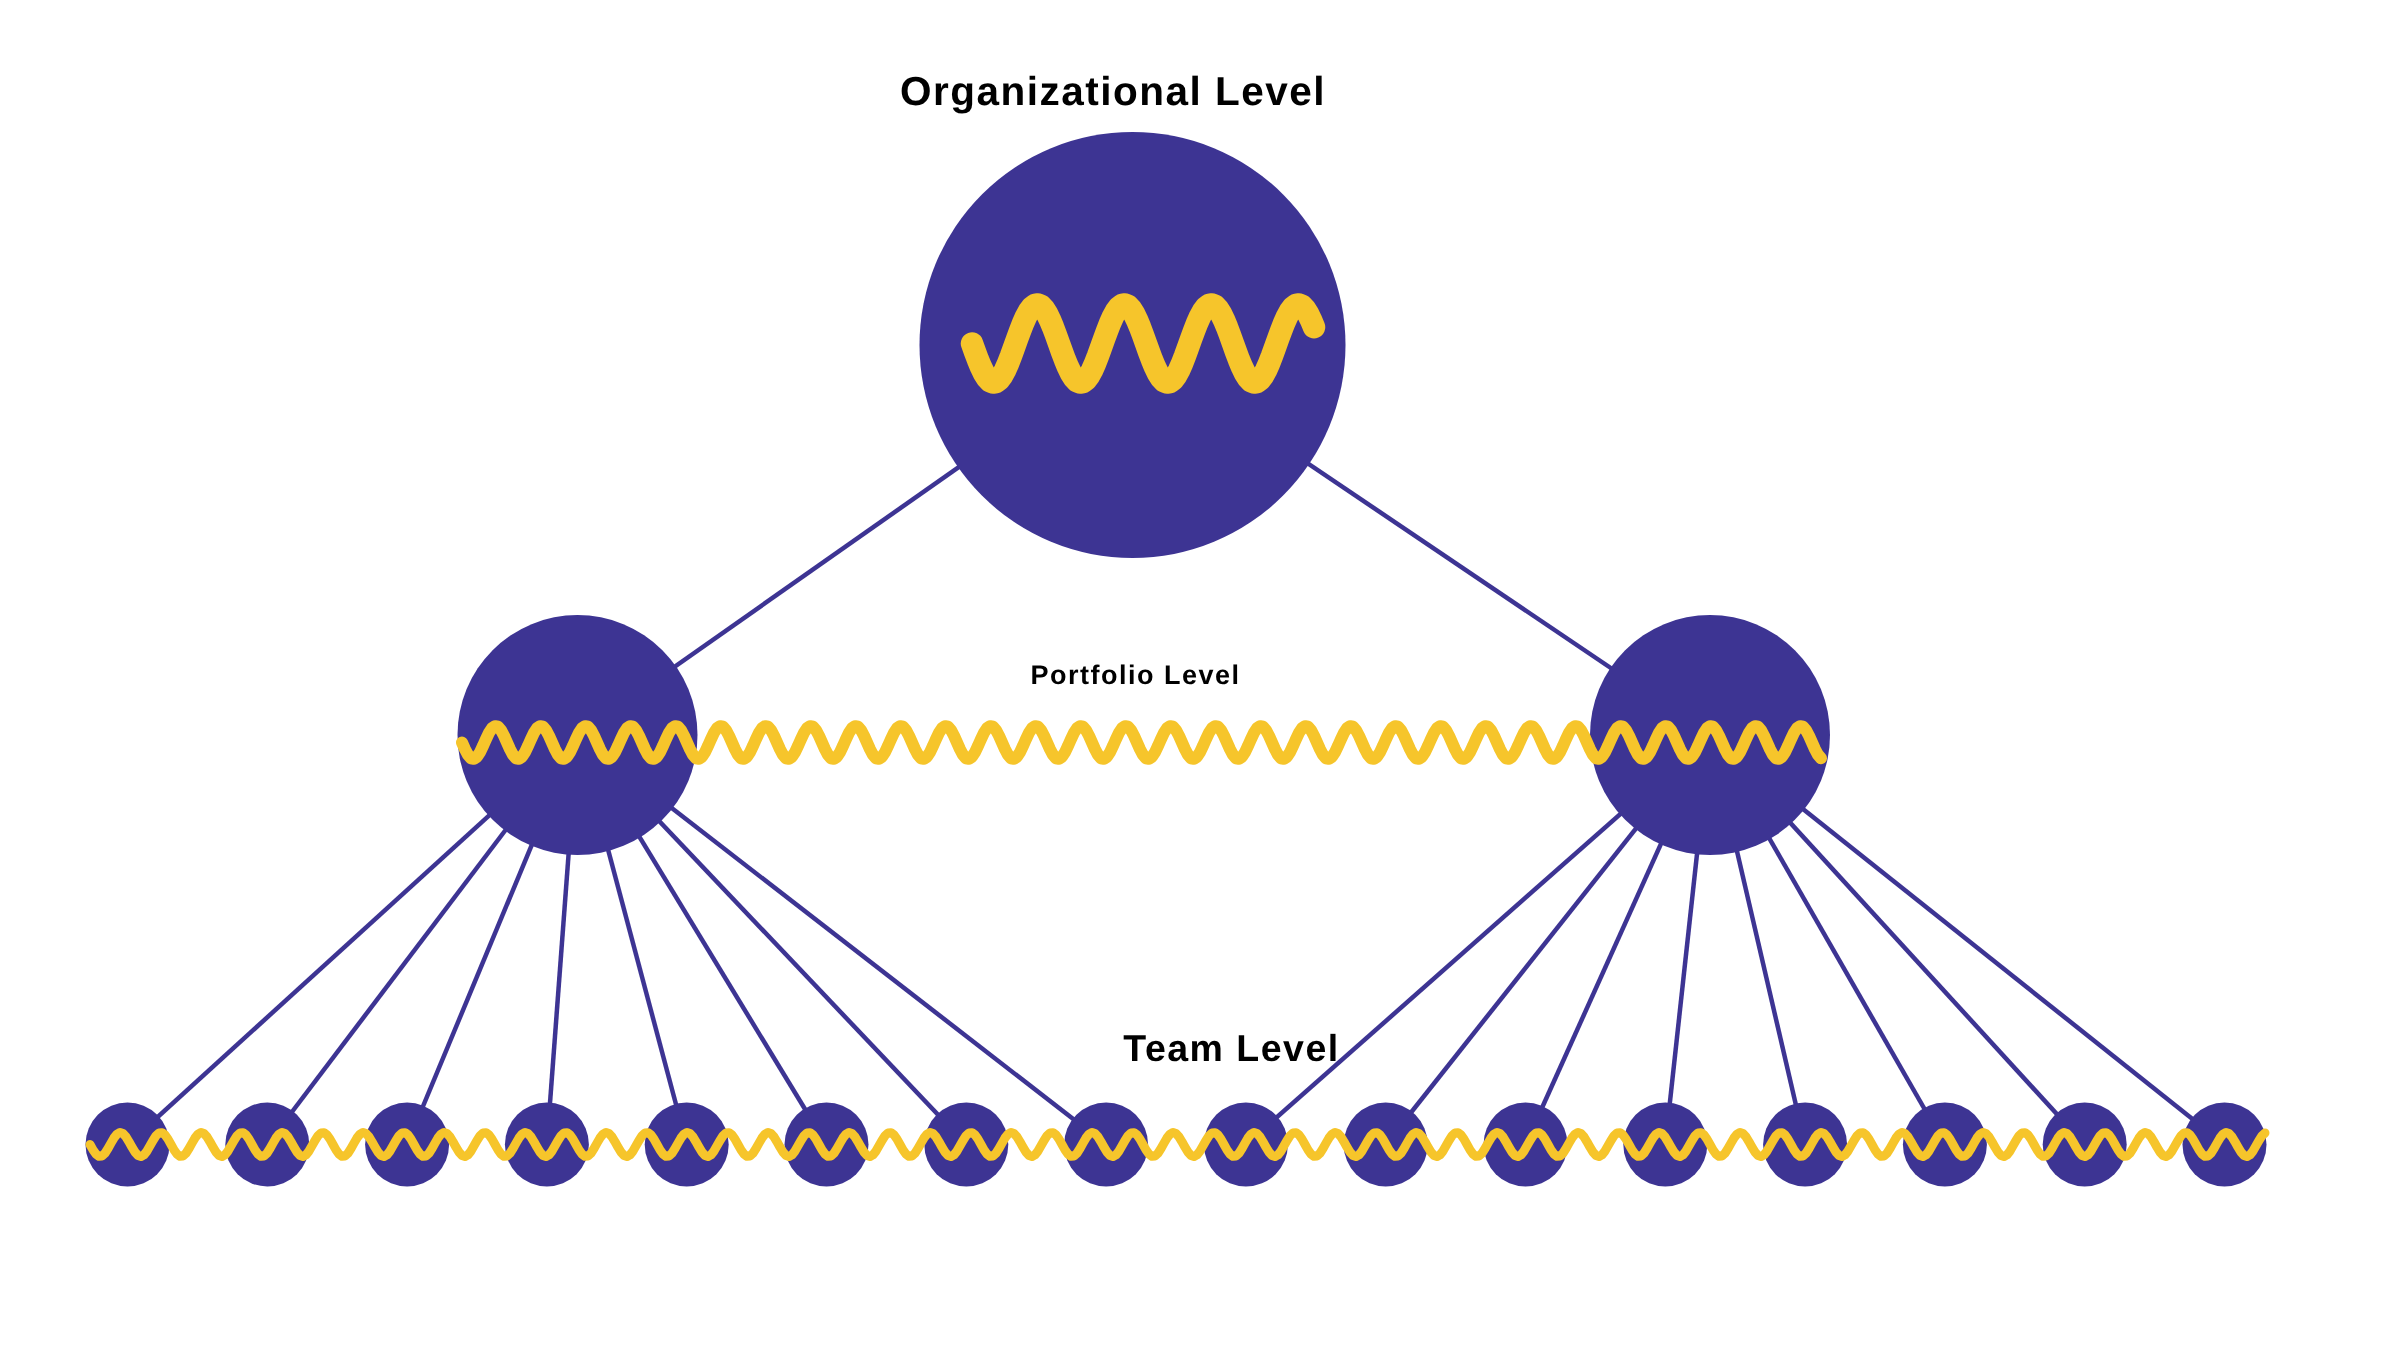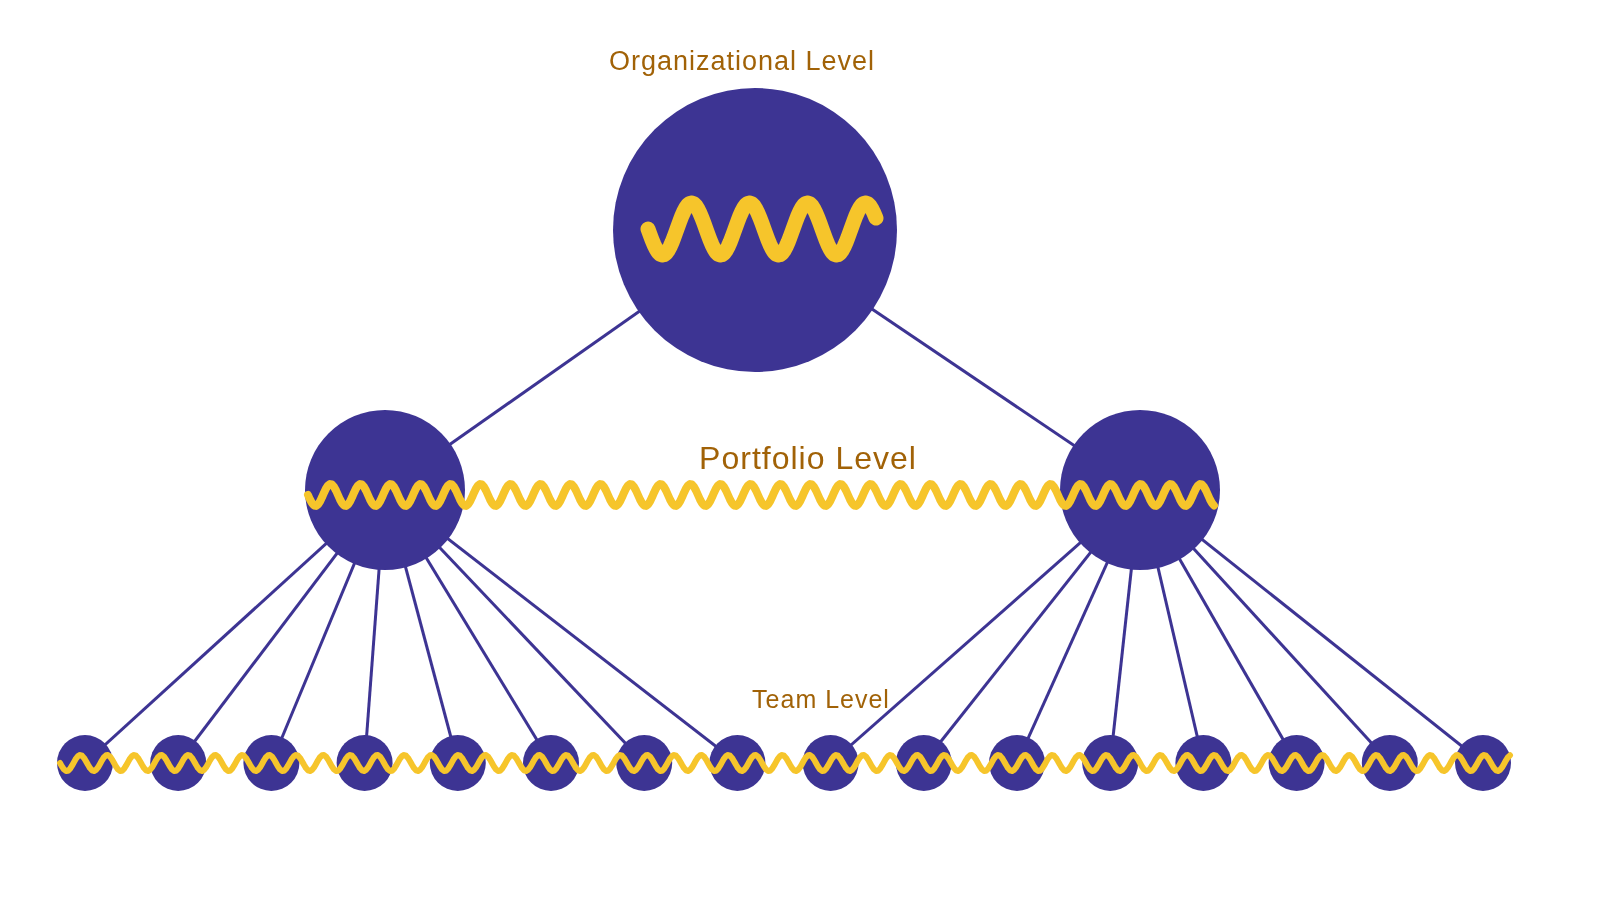--- a/index.html
+++ b/index.html
@@ -20,28 +20,28 @@
   svg.diagram {
     position: absolute;
     left: 0;
     top: 0;
     width: 1600px;
     height: 900px;
   }
   .level-label {
     position: absolute;
     transform: translateX(-50%);
-    font-weight: 400;
-    color: #a16207;
+    font-weight: 700;
+    color: #000000;
     letter-spacing: 1px;
     white-space: nowrap;
     user-select: none;
   }
   .label-org      { left: 742px; top: 46px;  font-size: 27px; }
-  .label-portfolio{ left: 808px; top: 440px; font-size: 32px; }
+  .label-portfolio{ left: 757px; top: 440px; font-size: 18px; }
   .label-team     { left: 821px; top: 685px; font-size: 25px; }
 </style>
 </head>
 <body>
 
 <div class="canvas">
   <svg class="diagram" id="diagram-svg" viewBox="0 0 1600 900">
       <line x1="755" y1="230" x2="385" y2="490" stroke="#3d3493" stroke-width="3"></line>
       <line x1="755" y1="230" x2="1140" y2="490" stroke="#3d3493" stroke-width="3"></line>
       <line x1="385" y1="490" x2="85" y2="763" stroke="#3d3493" stroke-width="3"></line>

